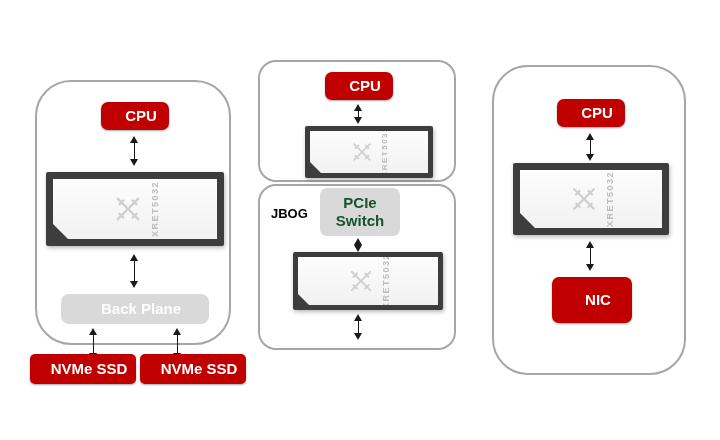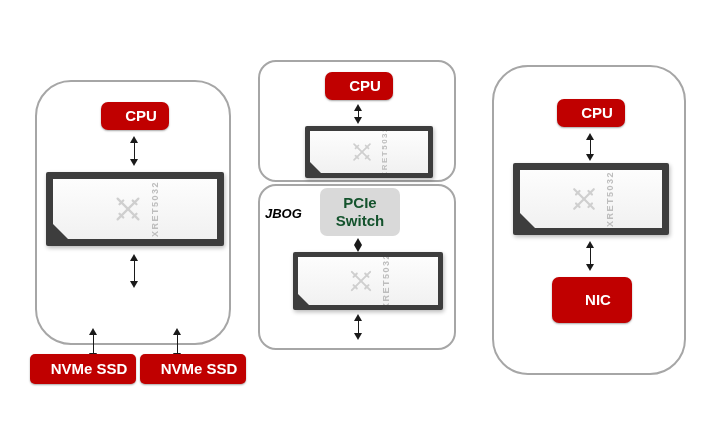--- a/index.html
+++ b/index.html
@@ -126,20 +126,23 @@
           </span>
           <span class="chip-text">XRET5032</span>
         </div>
       </div>
     </div>
 
     <div class="arrow-v" style="left:93px; top:172px; height:34px;">
       <span class="shaft"></span>
     </div>
 
+    <div class="badge gray-light" style="left:24px; top:212px; width:148px; height:30px;">
+      <span>Back Plane</span>
+    </div>
 
     <div class="arrow-v" style="left:52px; top:246px; height:32px;">
       <span class="shaft"></span>
     </div>
     <div class="arrow-v" style="left:136px; top:246px; height:32px;">
       <span class="shaft"></span>
     </div>
   </div>
 
   <div class="badge red" style="left:30px; top:354px; width:106px; height:30px; border-radius:5px;">
@@ -175,21 +178,21 @@
             </svg>
           </span>
           <span class="chip-text" style="font-size:8px;">XRET5032</span>
         </div>
       </div>
     </div>
   </div>
 
   <div class="panel mid-round" style="left:258px; top:184px; width:198px; height:166px;">
 
-    <span class="plain-label" style="left:5px; top:20px;font-style:italic;">JBOG</span>
+    <span class="plain-label" style="left:11px; top:20px;">JBOG</span>
 
     <div class="badge gray-dark" style="left:60px; top:2px; width:80px; height:48px;">
       <span>PCIe Switch</span>
     </div>
 
     <div class="arrow-v" style="left:94px; top:52px; height:14px;">
       <span class="shaft"></span>
     </div>
 
     <div class="chip small" style="left:33px; top:66px; width:150px; height:58px;">

